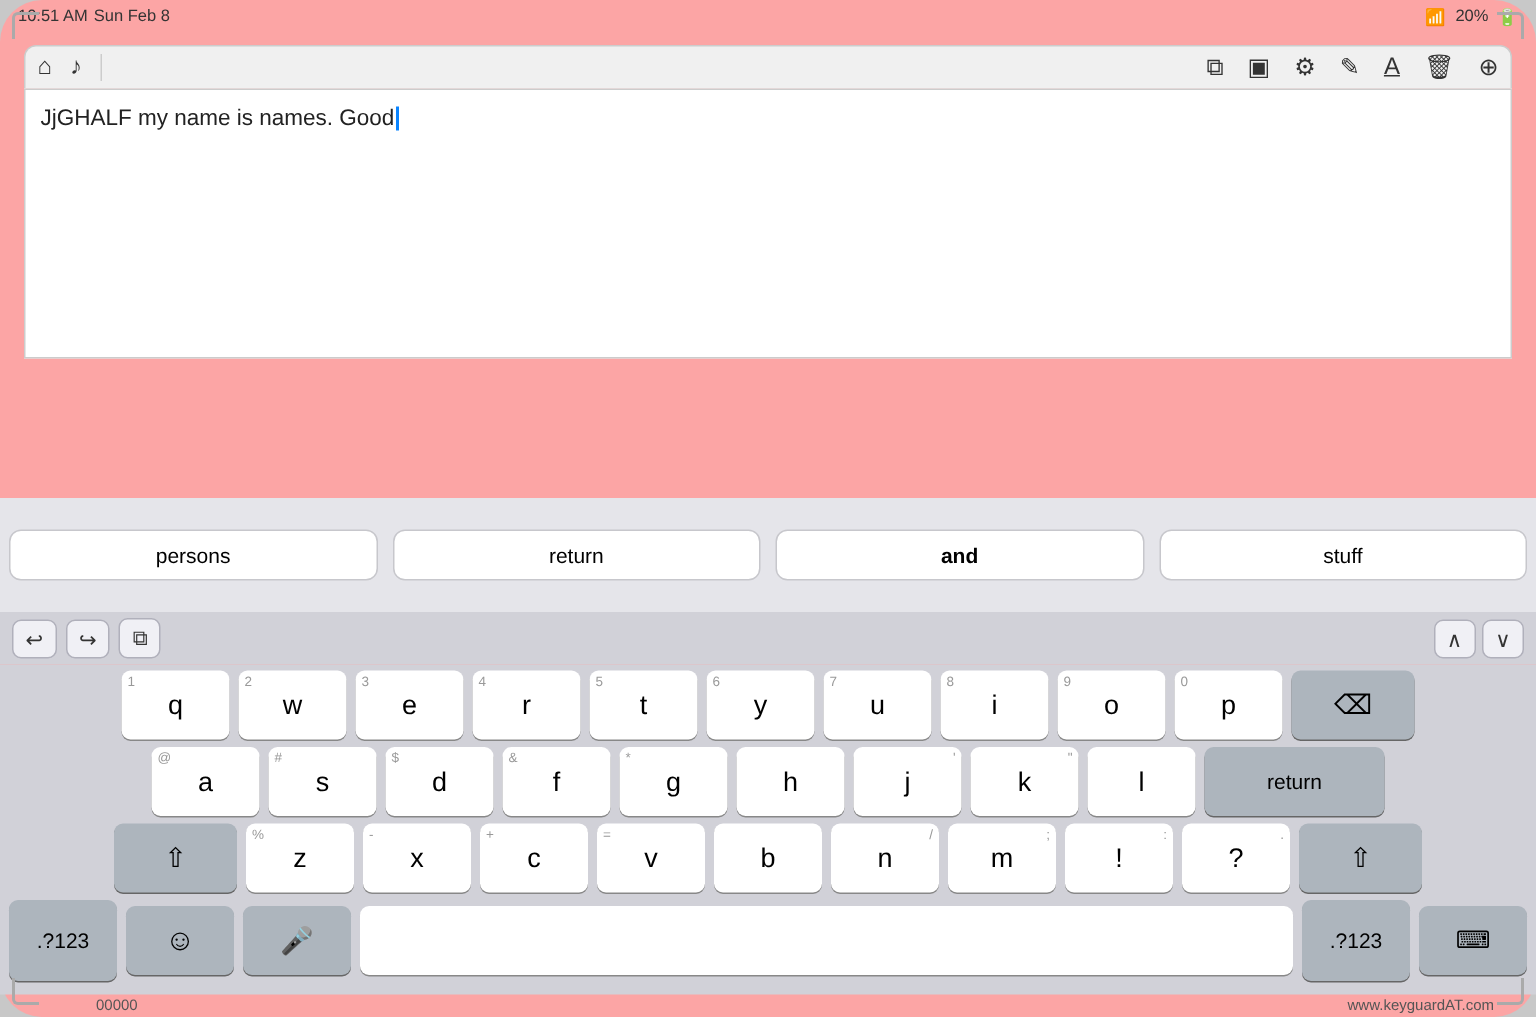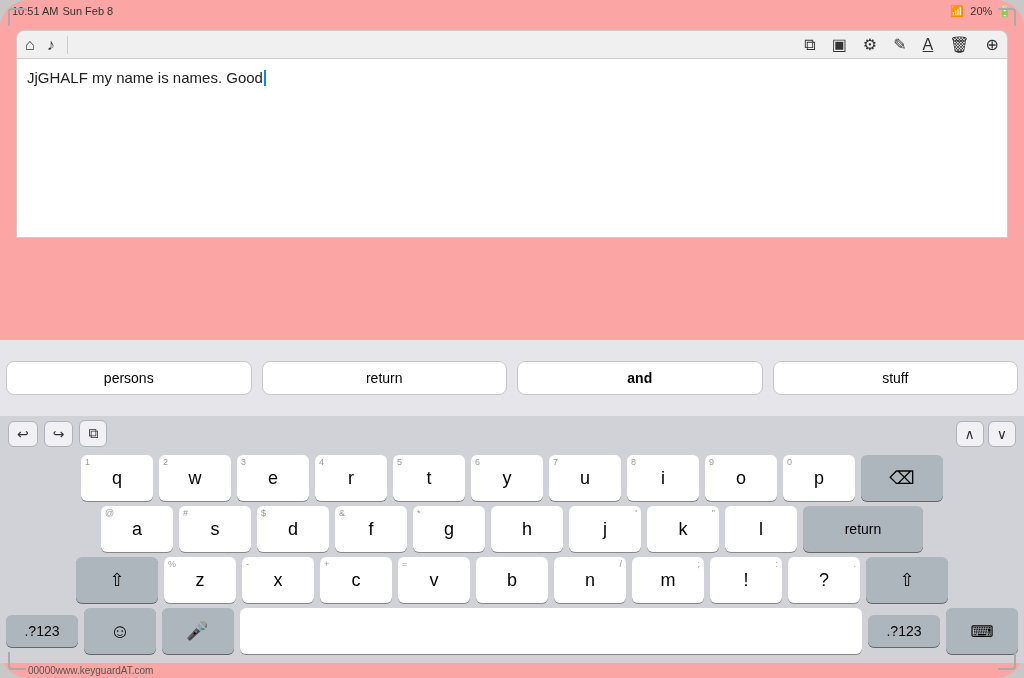--- a/index.html
+++ b/index.html
@@ -218,21 +218,21 @@
       display: flex;
       align-items: center;
       justify-content: center;
       cursor: pointer;
     }
 
     
     .key-123 {
       background: #adb5bd;
       width: 72px;
-      height: 32px;
+      height: 54px;
       border-radius: 6px;
       box-shadow: 0 1px 0 #666;
       font-size: 14px;
       display: flex;
       align-items: center;
       justify-content: center;
       cursor: pointer;
     }
     .key-emoji {
       background: #adb5bd;
@@ -275,24 +275,25 @@
       font-size: 16px;
       display: flex;
       align-items: center;
       justify-content: center;
       cursor: pointer;
     }
 
     
     .device-footer {
       display: flex;
-      justify-content: flex-start;
+      justify-content: space-between;
       padding: 2px 28px;
       font-size: 10px;
       color: #555;
+      margin-left: 36px;
     }
 
     
     .corner-tl, .corner-tr, .corner-bl, .corner-br {
       position: absolute;
       width: 18px;
       height: 18px;
     }
     .corner-tl { top: 8px; left: 8px; border-top: 2px solid #aaa; border-left: 2px solid #aaa; border-radius: 4px 0 0 0; }
     .corner-tr { top: 8px; right: 8px; border-top: 2px solid #aaa; border-right: 2px solid #aaa; border-radius: 0 4px 0 0; }

